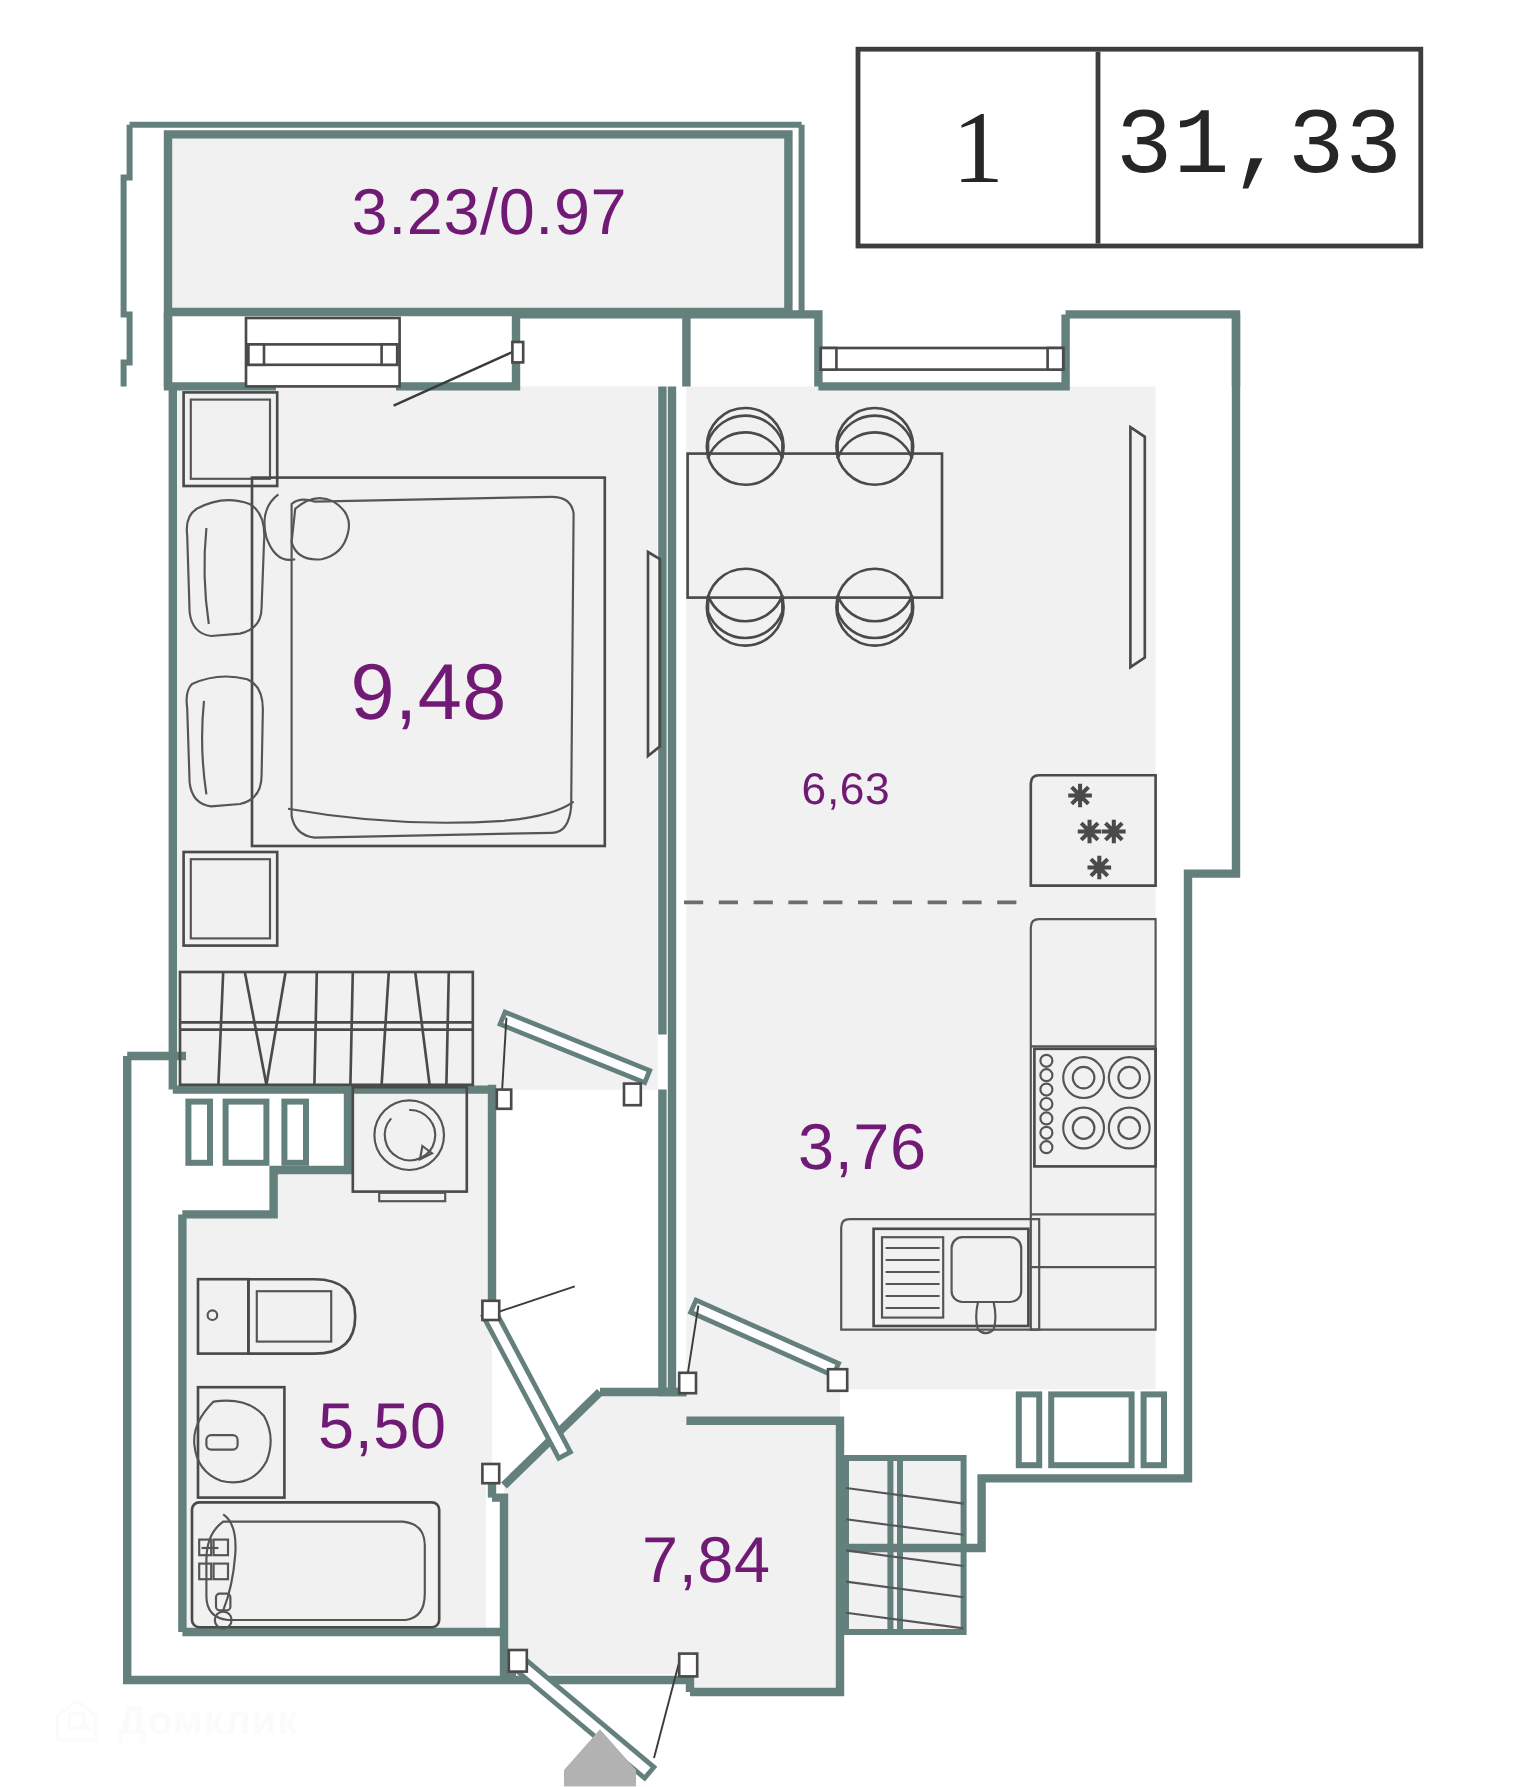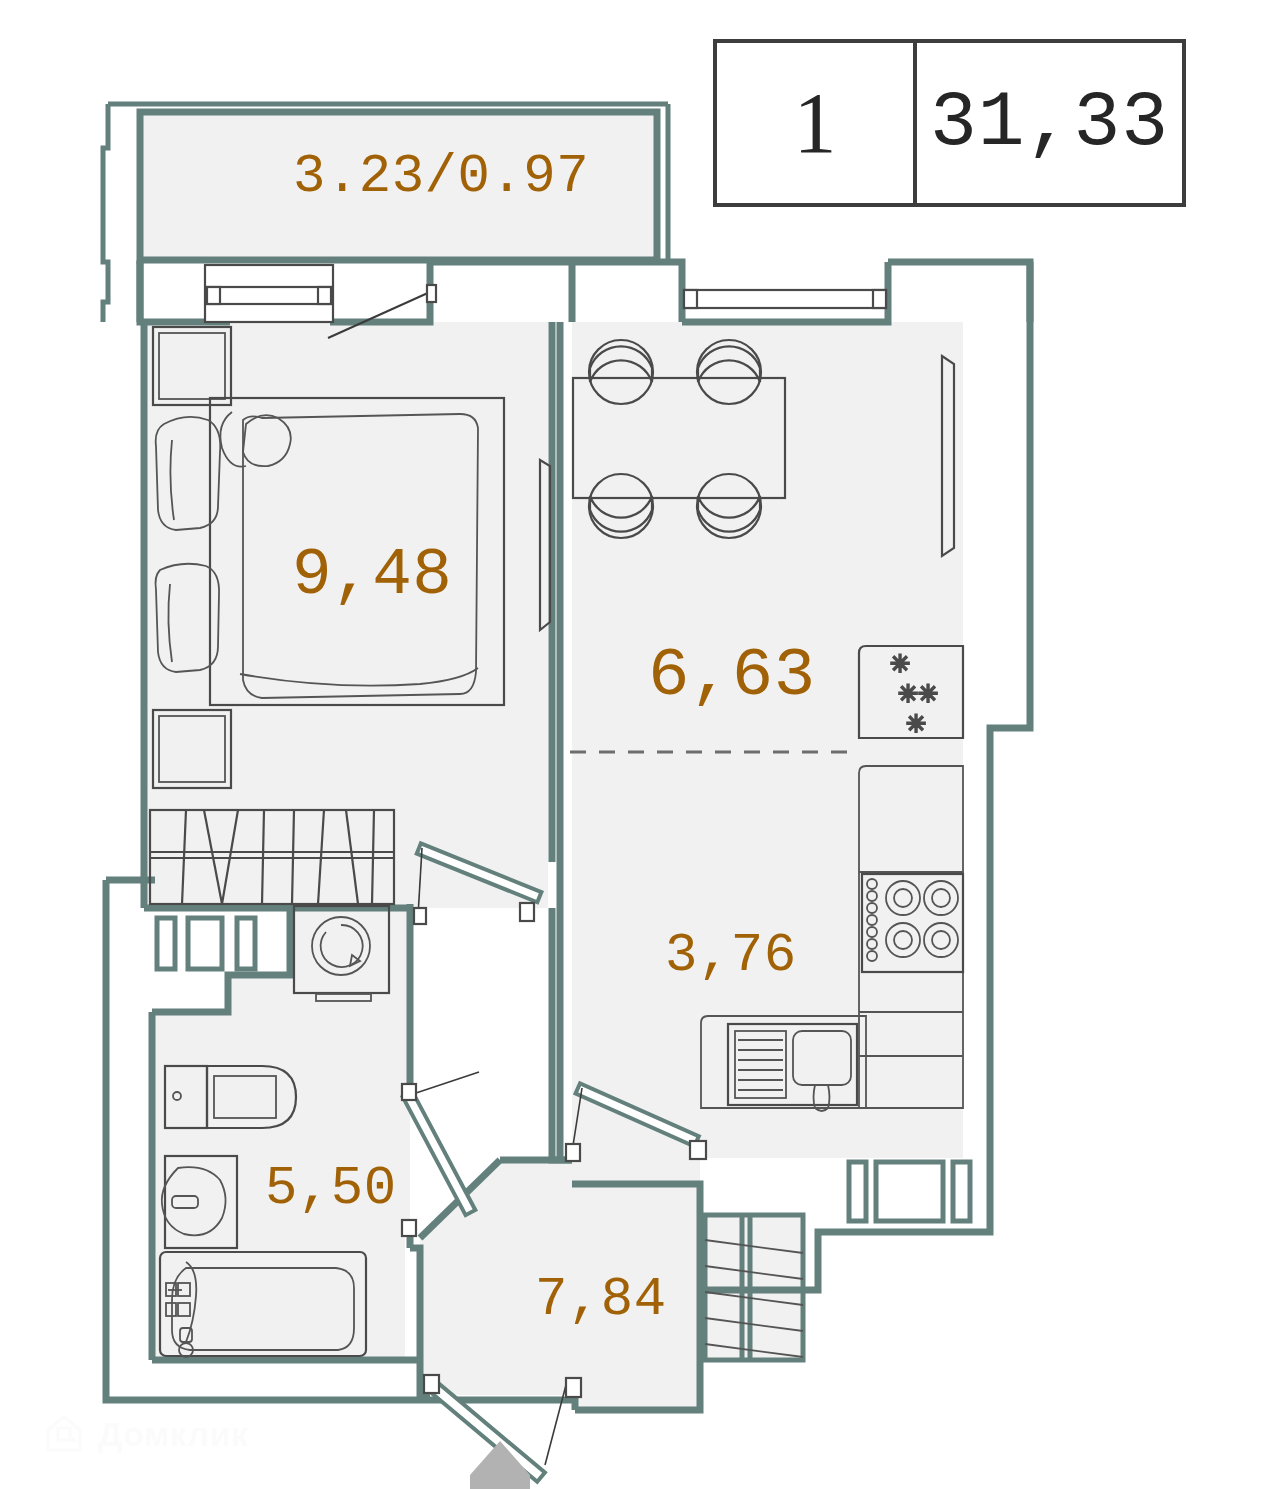--- a/index.html
+++ b/index.html
@@ -33,29 +33,29 @@
   .door-leaf { fill: #ffffff; stroke: #63807c; stroke-width: 4; }
   .door-arc { fill: none; stroke: #3b3b3b; stroke-width: 1.6; }
   .dashline { fill: none; stroke: #6d6d6d; stroke-width: 3; stroke-dasharray: 16 13; }
   .hatch { fill: none; stroke: #4a4a4a; stroke-width: 2.2; }
   .leader { fill: none; stroke: #3b3b3b; stroke-width: 2; }
   .arrow-marker { fill: #b2b2b2; }
   .win-frame { fill: #ffffff; stroke: #4a4a4a; stroke-width: 2.2; }
 
   .area-label {
     position: absolute;
-    font-family: Liberation Mono, monospace;
+    font-family: Liberation Sans, sans-serif;
     font-weight: 400;
-    color: #a16207;
+    color: #701a75;
     white-space: nowrap;
     letter-spacing: 0.5px;
   }
   #lbl-balcony { left: 293px;  top: 146px;  font-size: 54px; }
   #lbl-bedroom { left: 292px;  top: 538px;  font-size: 66px; }
-  #lbl-kitchen { left: 648px;  top: 637px;  font-size: 69px; }
+  #lbl-kitchen { left: 668px;  top: 637px;  font-size: 37px; }
   #lbl-living  { left: 665px;  top: 925px;  font-size: 54px; }
   #lbl-bath    { left: 265px;  top: 1158px; font-size: 54px; }
   #lbl-hall    { left: 535px;  top: 1269px; font-size: 54px; }
 
   
   #info-box {
     position: absolute;
     left: 713px;
     top: 39px;
     width: 473px;

